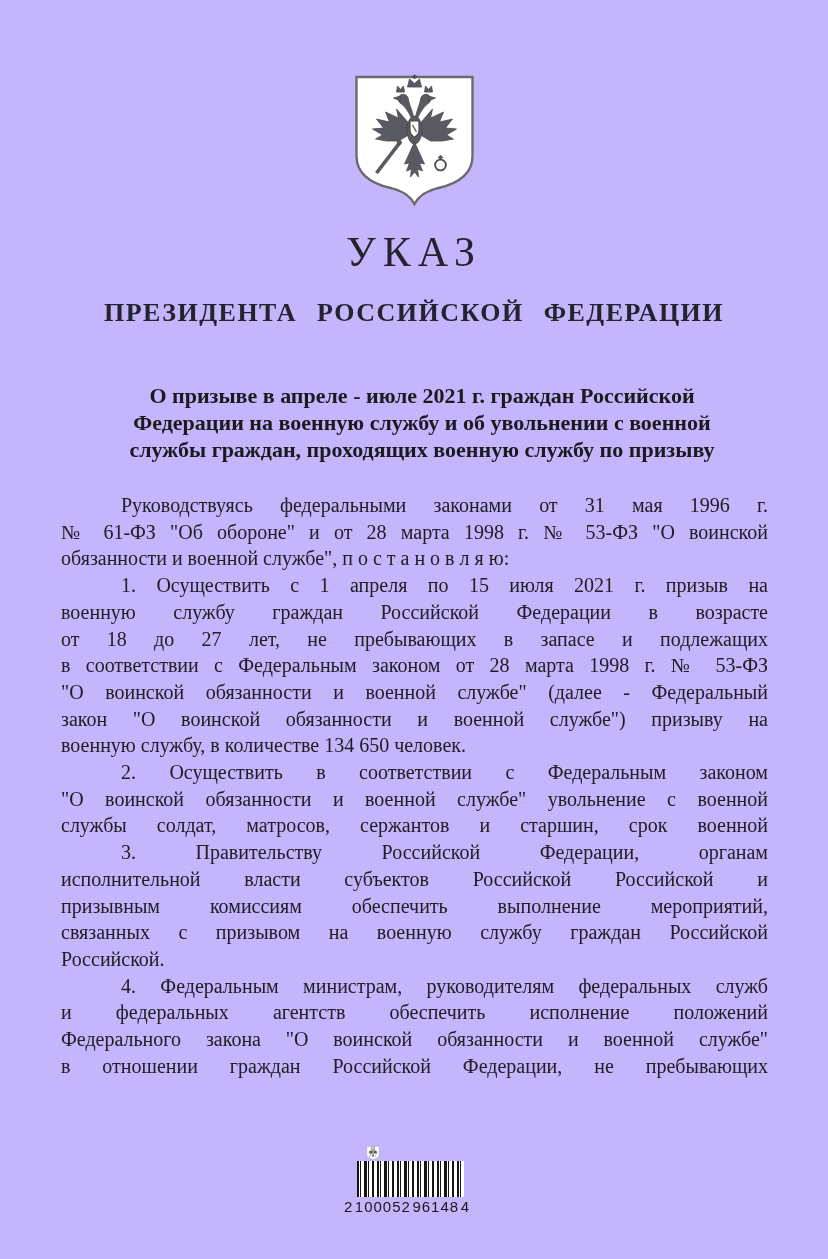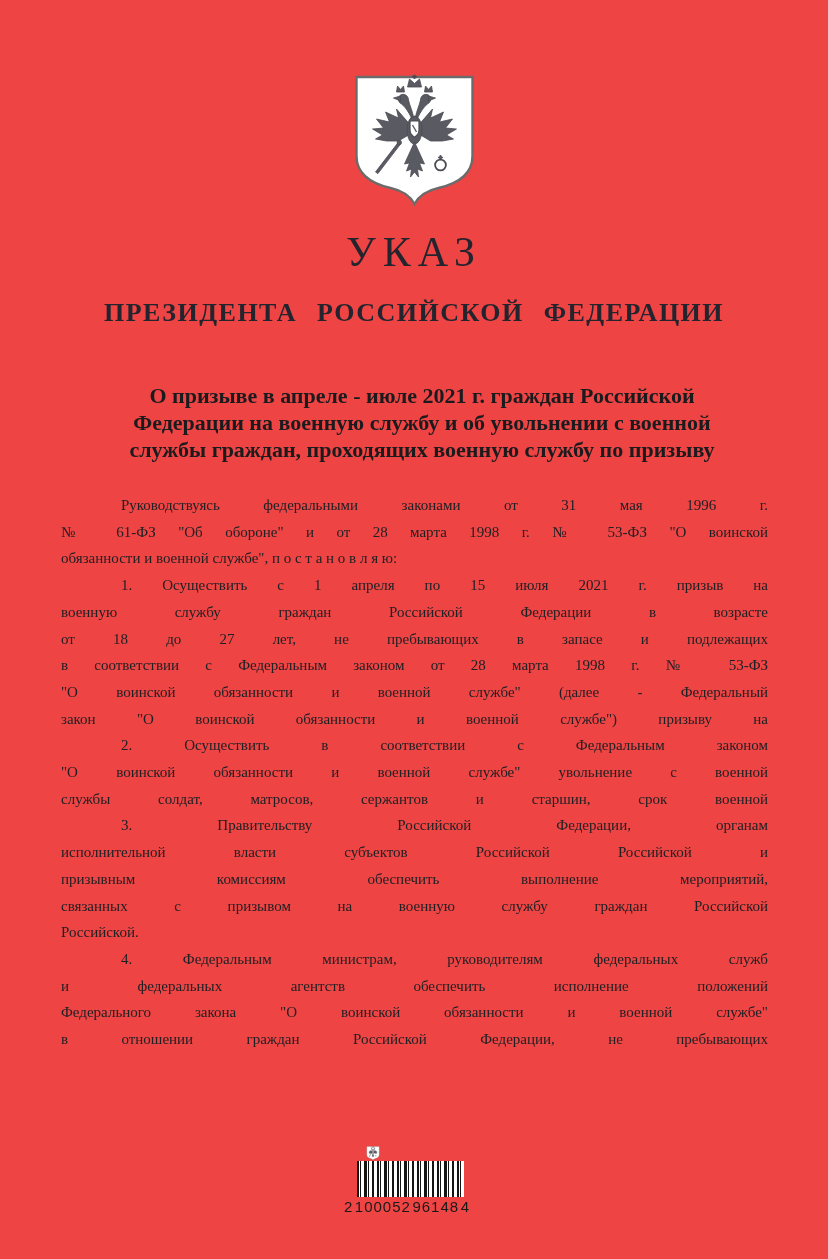--- a/index.html
+++ b/index.html
@@ -1,19 +1,19 @@
 <!DOCTYPE html>
 <html><head>
 <meta charset="utf-8">
 <style>
   html,body{margin:0;padding:0;background:#e8e8e8;}
   .page{
     position:relative;
     width:828px;height:1259px;
-    background:#ef4444;
+    background:#c4b5fd;
     margin:0 auto;
     overflow:hidden;
     font-family:"Liberation Serif","DejaVu Serif",serif;
     color:#1f1f24;
   }
   .emblem{
     position:absolute;left:351px;top:72px;width:127px;height:140px;
   }
   .emblem svg{width:100%;height:100%;}
   .decree-title{
@@ -33,21 +33,21 @@
   }
   .subject{
     position:absolute;left:92px;top:382px;width:660px;
     text-align:center;
     font-weight:bold;
     font-size:22px;line-height:27px;
     color:#1b1b1e;
   }
   .body-text{
     position:absolute;left:61px;top:492px;width:707px;
-    font-size:15px;line-height:26.7px;
+    font-size:20px;line-height:26.7px;
     color:#202024;
   }
   .line{
     text-align:justify;
     -moz-text-align-last:justify;
     text-align-last:justify;
   }
   .line.last{
     text-align-last:left;
     -moz-text-align-last:left;
@@ -135,20 +135,21 @@
   <div class="body-text" id="body-text">
       <div class="line indent">Руководствуясь федеральными законами от 31 мая 1996 г.</div>
       <div class="line">№ 61-ФЗ "Об обороне" и от 28 марта 1998 г. № 53-ФЗ "О воинской</div>
       <div class="line last">обязанности и военной службе", п о с т а н о в л я ю:</div>
       <div class="line indent">1. Осуществить с 1 апреля по 15 июля 2021 г. призыв на</div>
       <div class="line">военную службу граждан Российской Федерации в возрасте</div>
       <div class="line">от 18 до 27 лет, не пребывающих в запасе и подлежащих</div>
       <div class="line">в соответствии с Федеральным законом от 28 марта 1998 г. № 53-ФЗ</div>
       <div class="line">"О воинской обязанности и военной службе" (далее - Федеральный</div>
       <div class="line">закон "О воинской обязанности и военной службе") призыву на</div>
+      <div class="line last">военную службу, в количестве 134 650 человек.</div>
       <div class="line indent">2. Осуществить в соответствии с Федеральным законом</div>
       <div class="line">"О воинской обязанности и военной службе" увольнение с военной</div>
       <div class="line">службы солдат, матросов, сержантов и старшин, срок военной</div>
       <div class="line indent">3. Правительству Российской Федерации, органам</div>
       <div class="line">исполнительной власти субъектов Российской Российской и</div>
       <div class="line">призывным комиссиям обеспечить выполнение мероприятий,</div>
       <div class="line">связанных с призывом на военную службу граждан Российской</div>
       <div class="line last">Российской.</div>
       <div class="line indent">4. Федеральным министрам, руководителям федеральных служб</div>
       <div class="line">и федеральных агентств обеспечить исполнение положений</div>

